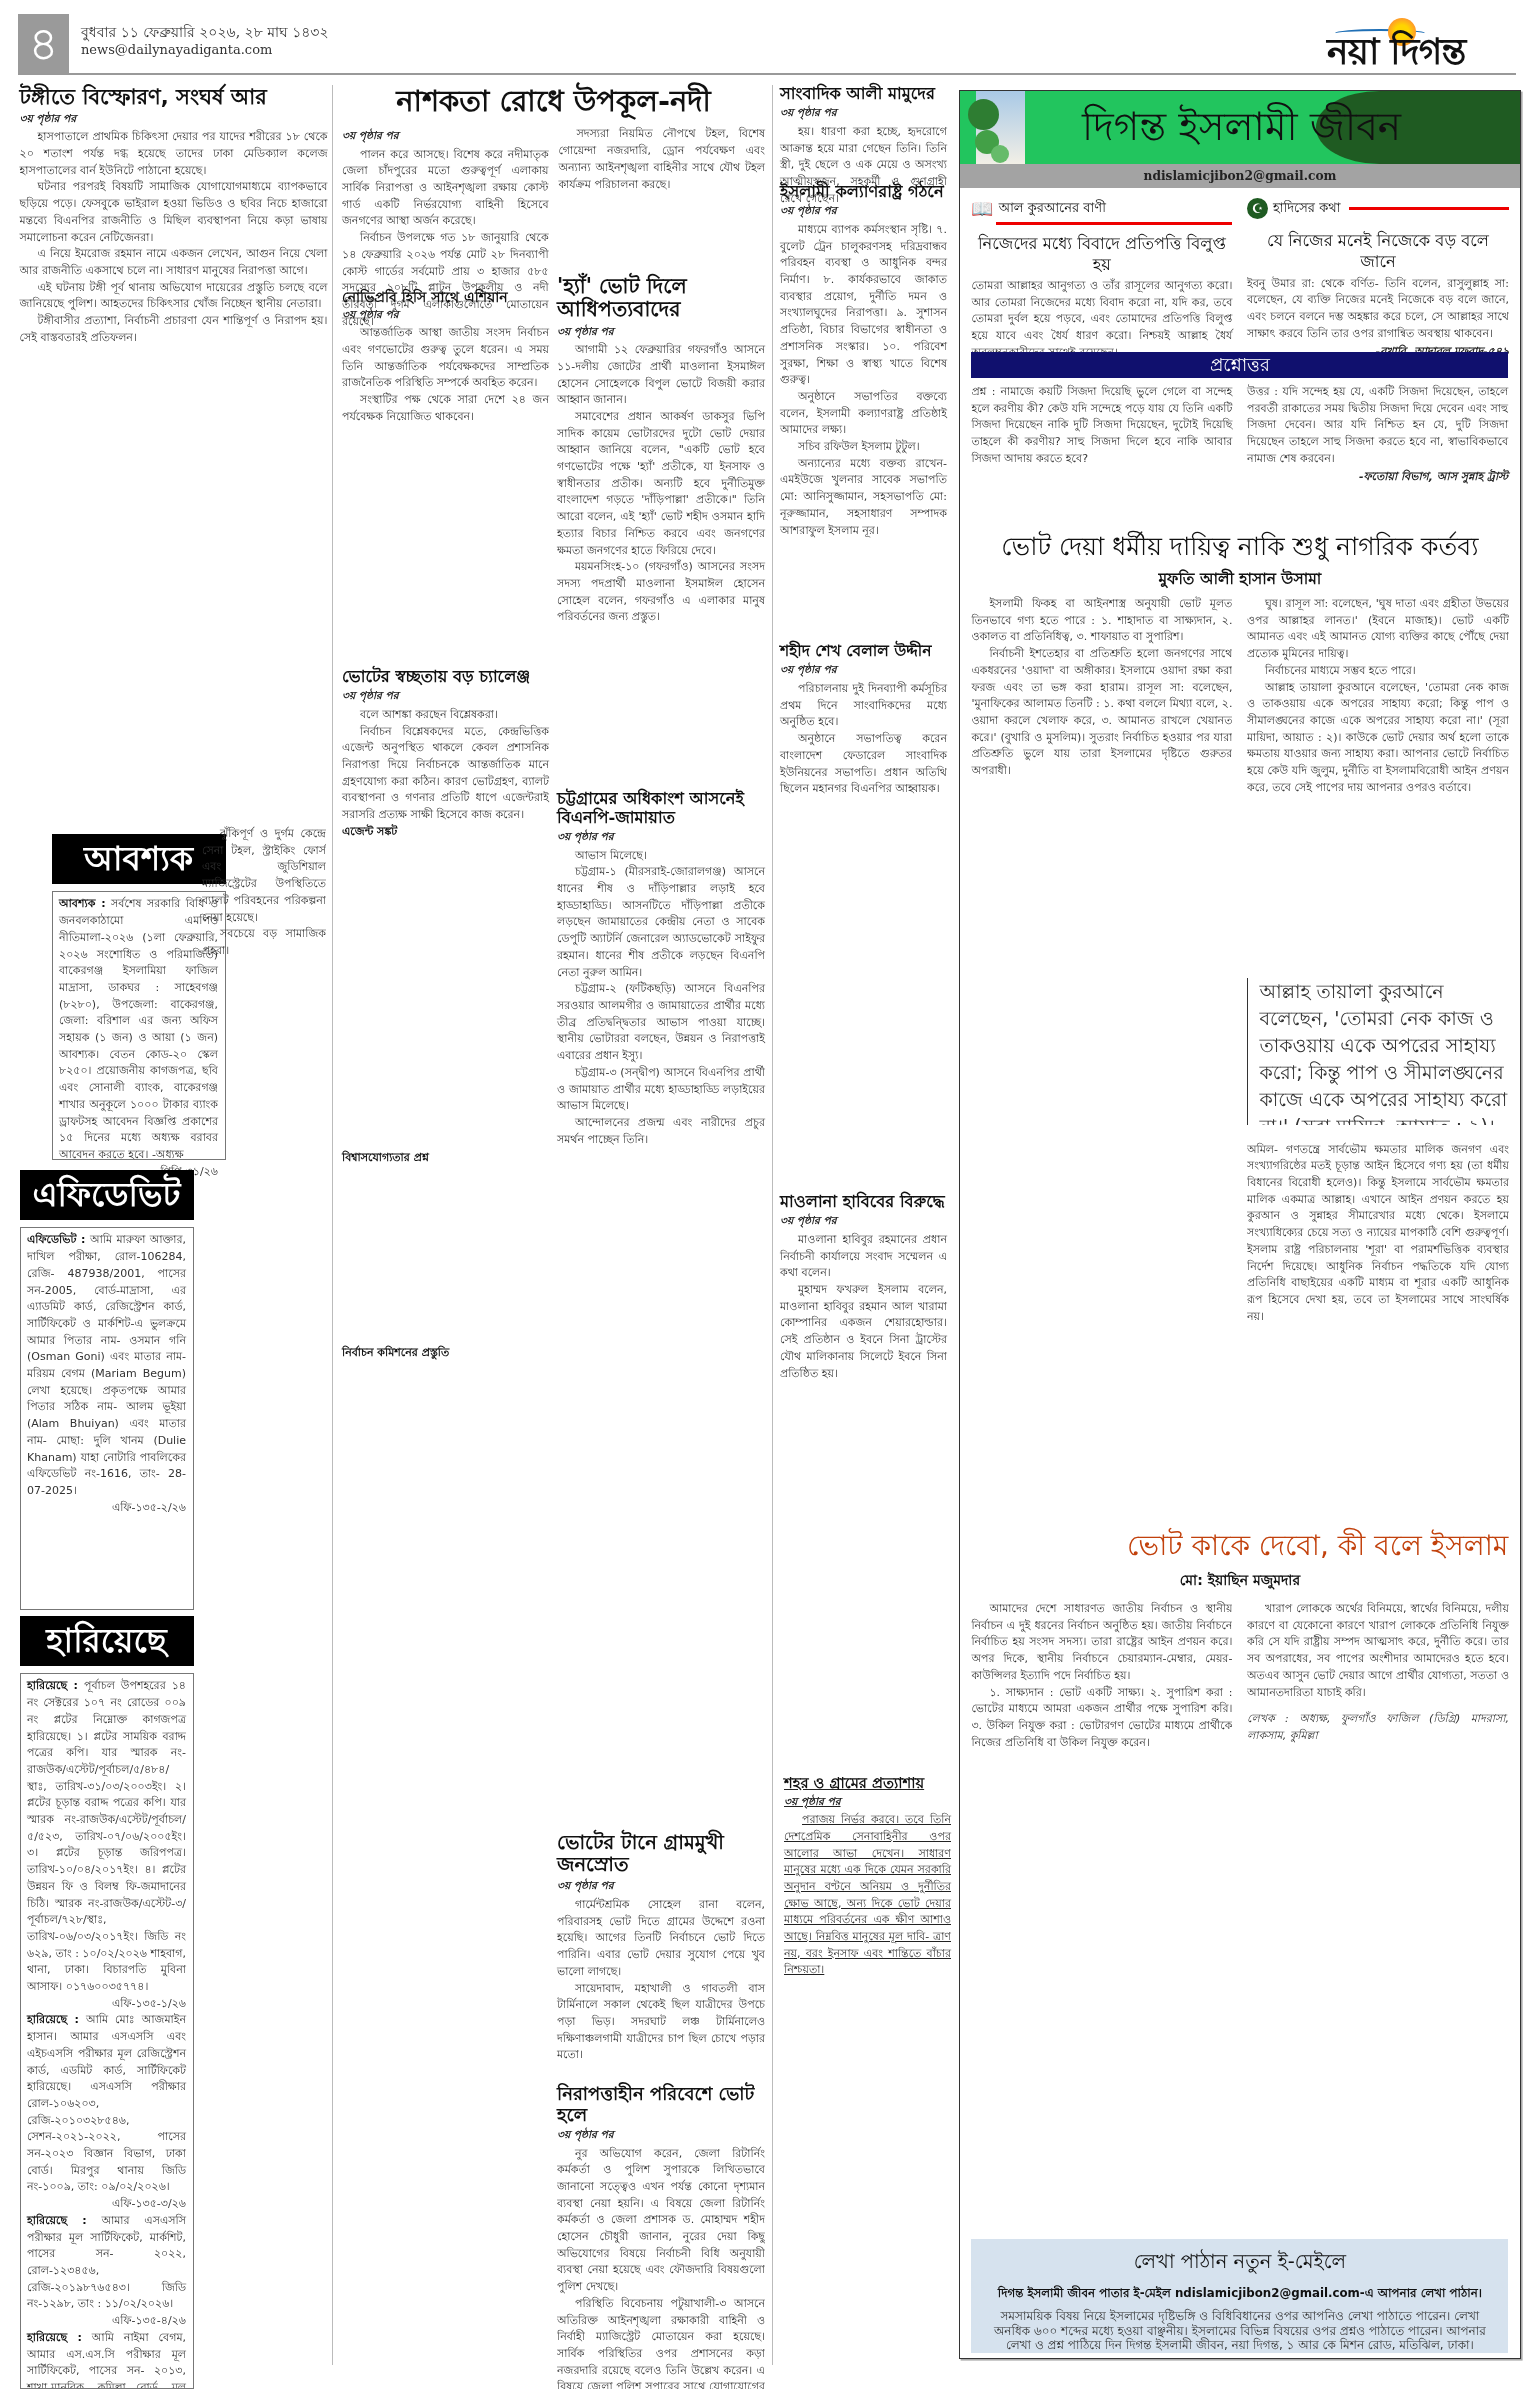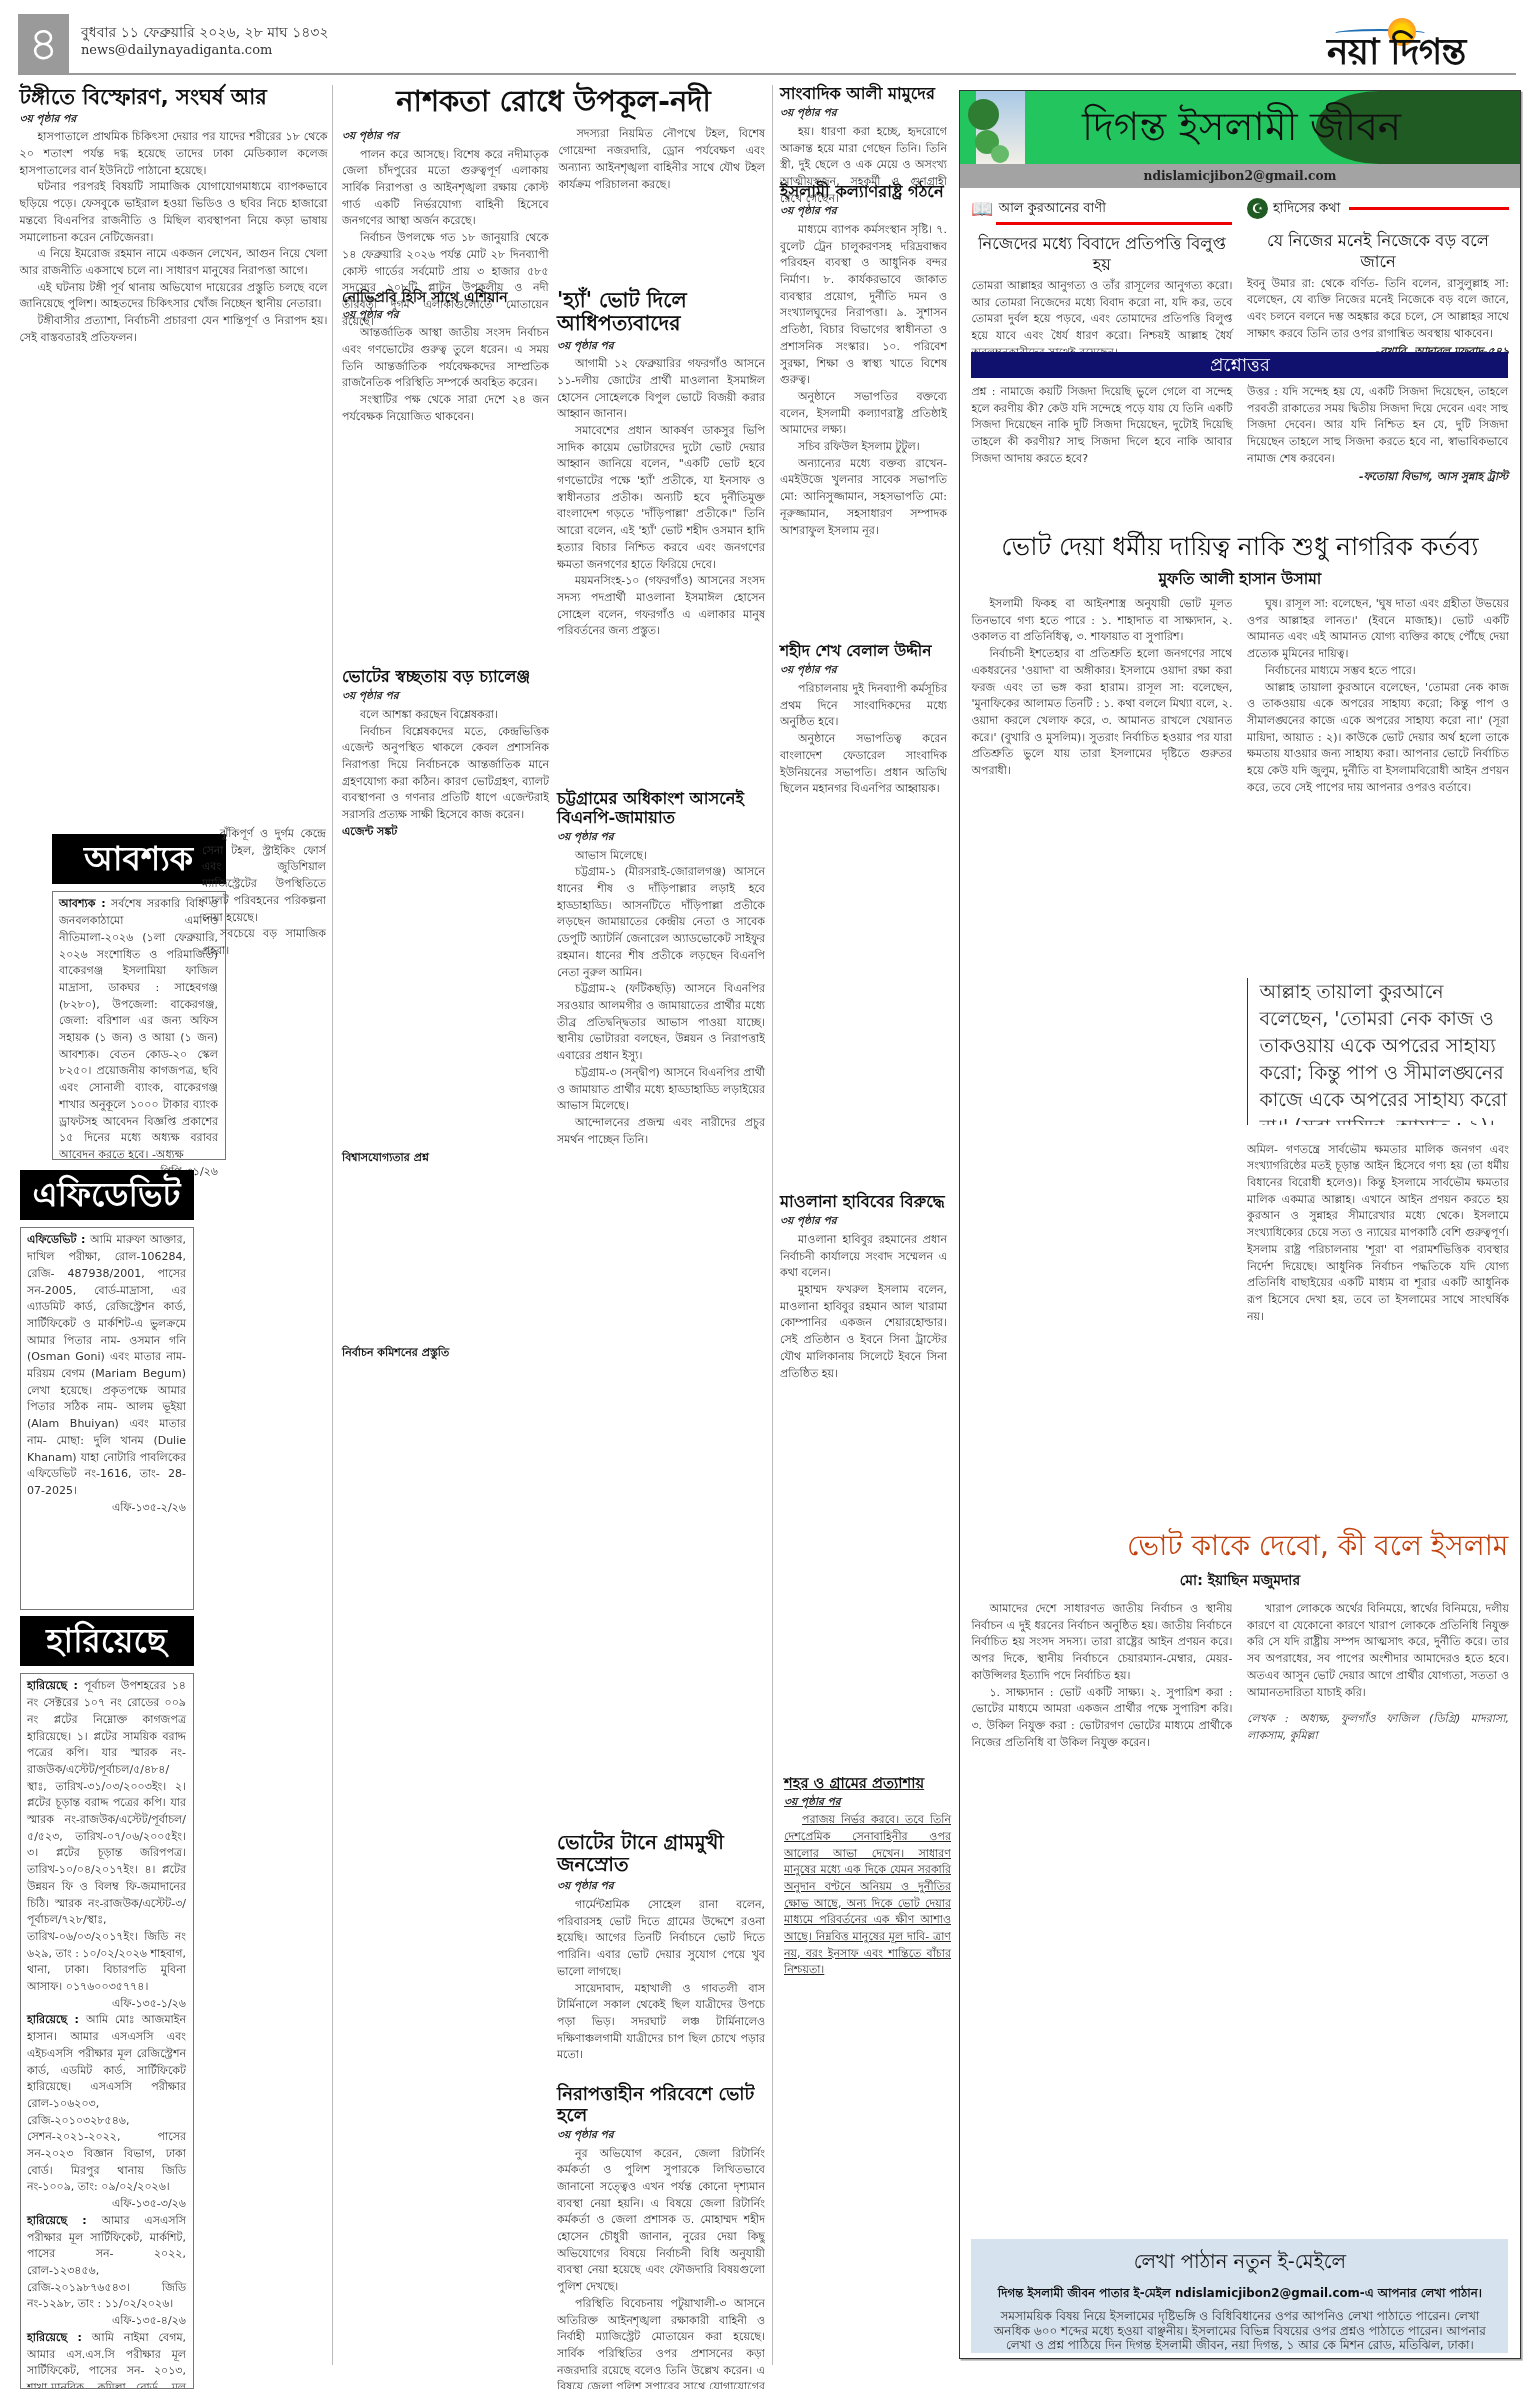--- a/index.html
+++ b/index.html
@@ -137,21 +137,21 @@
   <div class="cont">৩য় পৃষ্ঠার পর</div>
   <div class="txt">
     <p>বলে আশঙ্কা করছেন বিশ্লেষকরা।</p>
     <p>নির্বাচন বিশ্লেষকদের মতে, কেন্দ্রভিত্তিক এজেন্ট অনুপস্থিত থাকলে কেবল প্রশাসনিক নিরাপত্তা দিয়ে নির্বাচনকে আন্তর্জাতিক মানে গ্রহণযোগ্য করা কঠিন। কারণ ভোটগ্রহণ, ব্যালট ব্যবস্থাপনা ও গণনার প্রতিটি ধাপে এজেন্টরাই সরাসরি প্রত্যক্ষ সাক্ষী হিসেবে কাজ করেন।</p>
     <div class="sub">এজেন্ট সঙ্কট</div>
     <div class="sub" style="margin-top:309px;">বিশ্বাসযোগ্যতার প্রশ্ন</div>
     <div class="sub" style="margin-top:179px;">নির্বাচন কমিশনের প্রস্তুতি</div>
   </div>
 </div>
 
-<div class="abs" style="left:557px;top:289px;width:208px;">
+<div class="abs" style="left:557px;top:275px;width:208px;">
   <h2 class="hl" style="font-size:20.4px;">'হ্যাঁ' ভোট দিলে আধিপত্যবাদের</h2>
   <div class="cont">৩য় পৃষ্ঠার পর</div>
   <div class="txt">
       <p>আগামী ১২ ফেব্রুয়ারির গফরগাঁও আসনে ১১-দলীয় জোটের প্রার্থী মাওলানা ইসমাঈল হোসেন সোহেলকে বিপুল ভোটে বিজয়ী করার আহ্বান জানান।</p>
       <p>সমাবেশের প্রধান আকর্ষণ ডাকসুর ভিপি সাদিক কায়েম ভোটারদের দুটো ভোট দেয়ার আহ্বান জানিয়ে বলেন, "একটি ভোট হবে গণভোটের পক্ষে 'হ্যাঁ' প্রতীকে, যা ইনসাফ ও স্বাধীনতার প্রতীক। অন্যটি হবে দুর্নীতিমুক্ত বাংলাদেশ গড়তে 'দাঁড়িপাল্লা' প্রতীকে।" তিনি আরো বলেন, এই 'হ্যাঁ' ভোট শহীদ ওসমান হাদি হত্যার বিচার নিশ্চিত করবে এবং জনগণের ক্ষমতা জনগণের হাতে ফিরিয়ে দেবে।</p>
       <p>ময়মনসিংহ-১০ (গফরগাঁও) আসনের সংসদ সদস্য পদপ্রার্থী মাওলানা ইসমাঈল হোসেন সোহেল বলেন, গফরগাঁও এ এলাকার মানুষ পরিবর্তনের জন্য প্রস্তুত।</p>
     </div>
 </div>
 
 <div class="abs" style="left:557px;top:790px;width:208px;">

